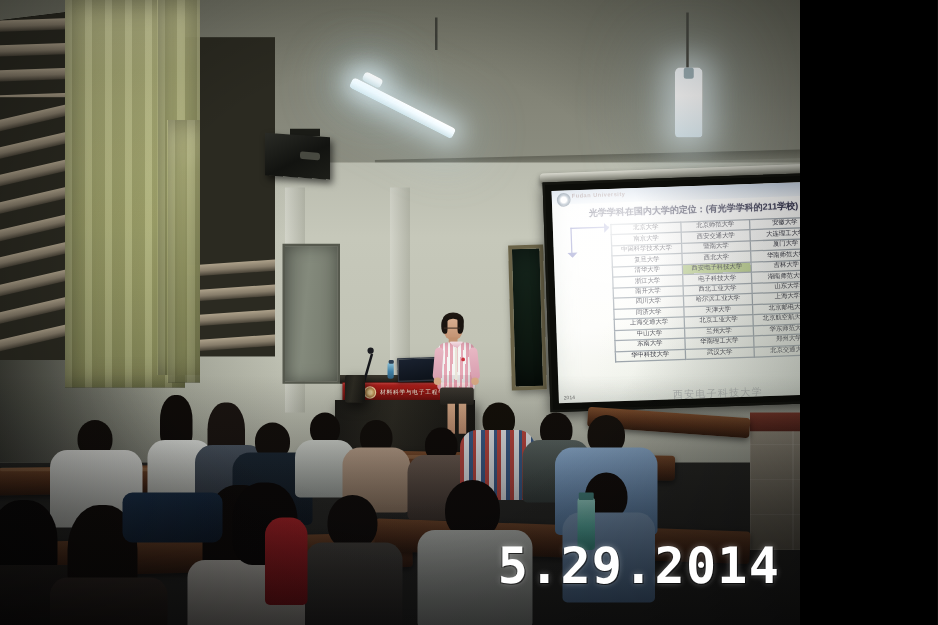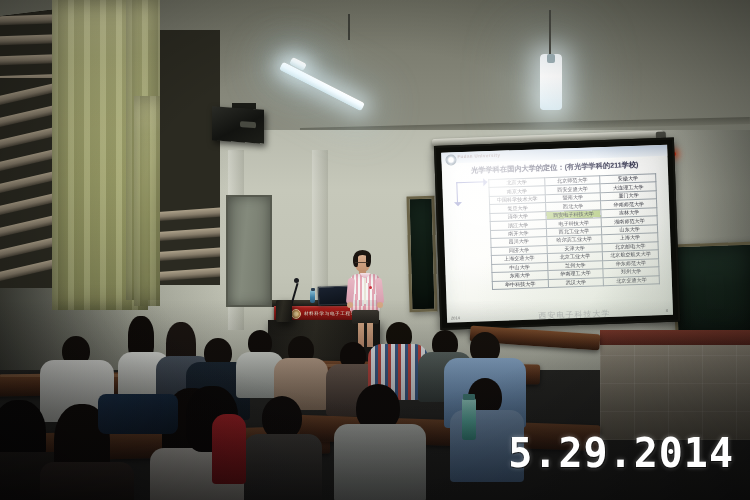--- a/index.html
+++ b/index.html
@@ -1,21 +1,21 @@
 <!DOCTYPE html>
 <html><head>
 <meta charset="utf-8">
 <title>Lecture Hall Photo</title>
 <style>
   html,body{margin:0;padding:0;background:#000;}
   body{font-family:"Liberation Sans",sans-serif;}
 
   #photo{
     position:relative;
-    width:750px;height:500px;
+    width:640px;height:500px;
     overflow:hidden;
     background:#2a2a26;
   }
 
   
   .ceiling{
     position:absolute;left:0;top:0;width:750px;height:150px;
     background:linear-gradient(180deg,#6e6f62 0%,#7b7c6f 30%,#86877a 62%,#8e9083 100%);
   }
   .ceiling-beam{

